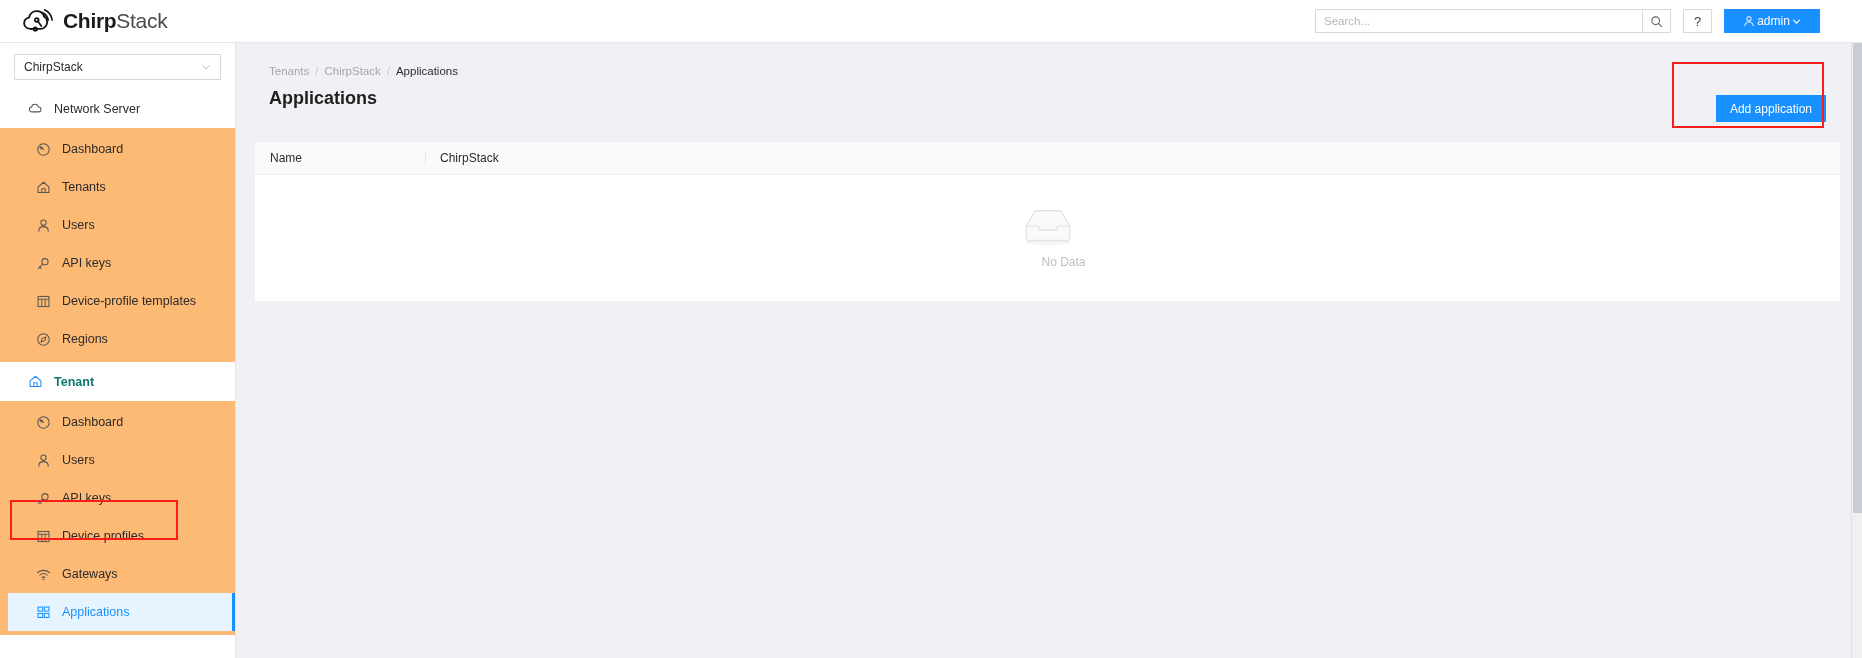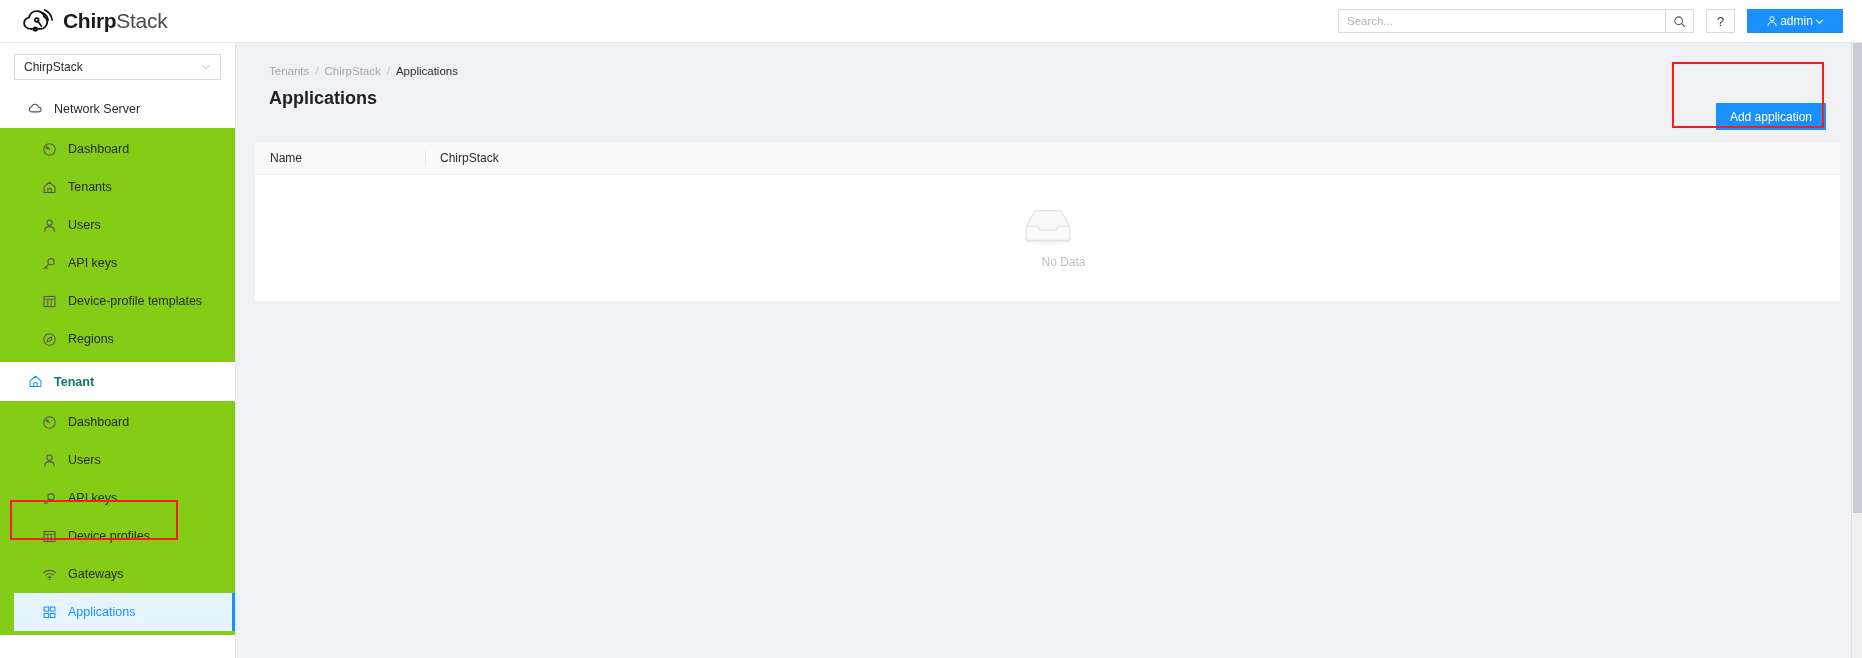--- a/index.html
+++ b/index.html
@@ -26,21 +26,21 @@
     margin-left: 22px;
   }
   #brand .logo-mark { width: 34px; height: 26px; display:block; }
   #brand .wordmark {
     font-size: 21px; letter-spacing: -0.3px; color: #1b1b1b; white-space: nowrap;
   }
   #brand .wordmark b { font-weight: 700; }
   #brand .wordmark span { font-weight: 400; color: #4a4a4a; }
 
   #topbar-right {
-    margin-left: auto; margin-right: 19px;
+    margin-left: auto; margin-right: 42px;
     display: flex; align-items: flex-end; gap: 12px;
   }
   .search-wrap { display: flex; align-items: stretch; height: 24px; }
   .search-input {
     width: 327px; height: 24px;
     border: 1px solid #d9d9d9; border-right: none;
     padding: 0 8px; font-size: 11.5px; color: #333;
     font-family: "Liberation Sans", sans-serif;
     outline: none; background: #fff;
   }
@@ -87,21 +87,21 @@
   #tenant-select .caret { margin-left: auto; color: #bfbfbf; font-size: 9px; }
 
   .nav-section {
     display: flex; align-items: center; gap: 11px;
     height: 39px; padding-left: 28px;
     background: #ffffff;
     font-size: 12.5px; color: #2b2b2b;
     cursor: pointer;
   }
   .nav-section.active { color: #0f766e; font-weight: bold; }
-  .nav-group { background: #84cc16; padding: 2px 0 4px 14px; }
+  .nav-group { background: #fdba74; padding: 2px 0 4px 8px; }
   .nav-item {
     position: relative;
     display: flex; align-items: center; gap: 11px;
     height: 38px; padding-left: 28px;
     font-size: 12.5px; color: #2b2b2b;
     cursor: pointer;
   }
   .nav-item.selected { background: #e6f4ff; color: #1890ff; }
   .nav-item.selected::after {
     content: ""; position: absolute; right: 0; top: 0;
@@ -131,21 +131,20 @@
   }
 
   #action-area {
     position: absolute; right: 36px; top: 52px;
   }
   .btn-primary {
     background: #1890ff; color: #fff; border: none;
     height: 27px; padding: 0 14px;
     font-size: 12px; cursor: pointer;
     font-family: "Liberation Sans", sans-serif;
-    margin-top: 8px;
   }
   #add-app-annot {
     position: absolute; left: 1672px; top: 62px;
     width: 152px; height: 66px;
     border: 2px solid #fb1b1b;
     pointer-events: none; z-index: 30;
   }
   #applications-annot {
     position: absolute; left: 10px; top: 500px;
     width: 168px; height: 40px;

